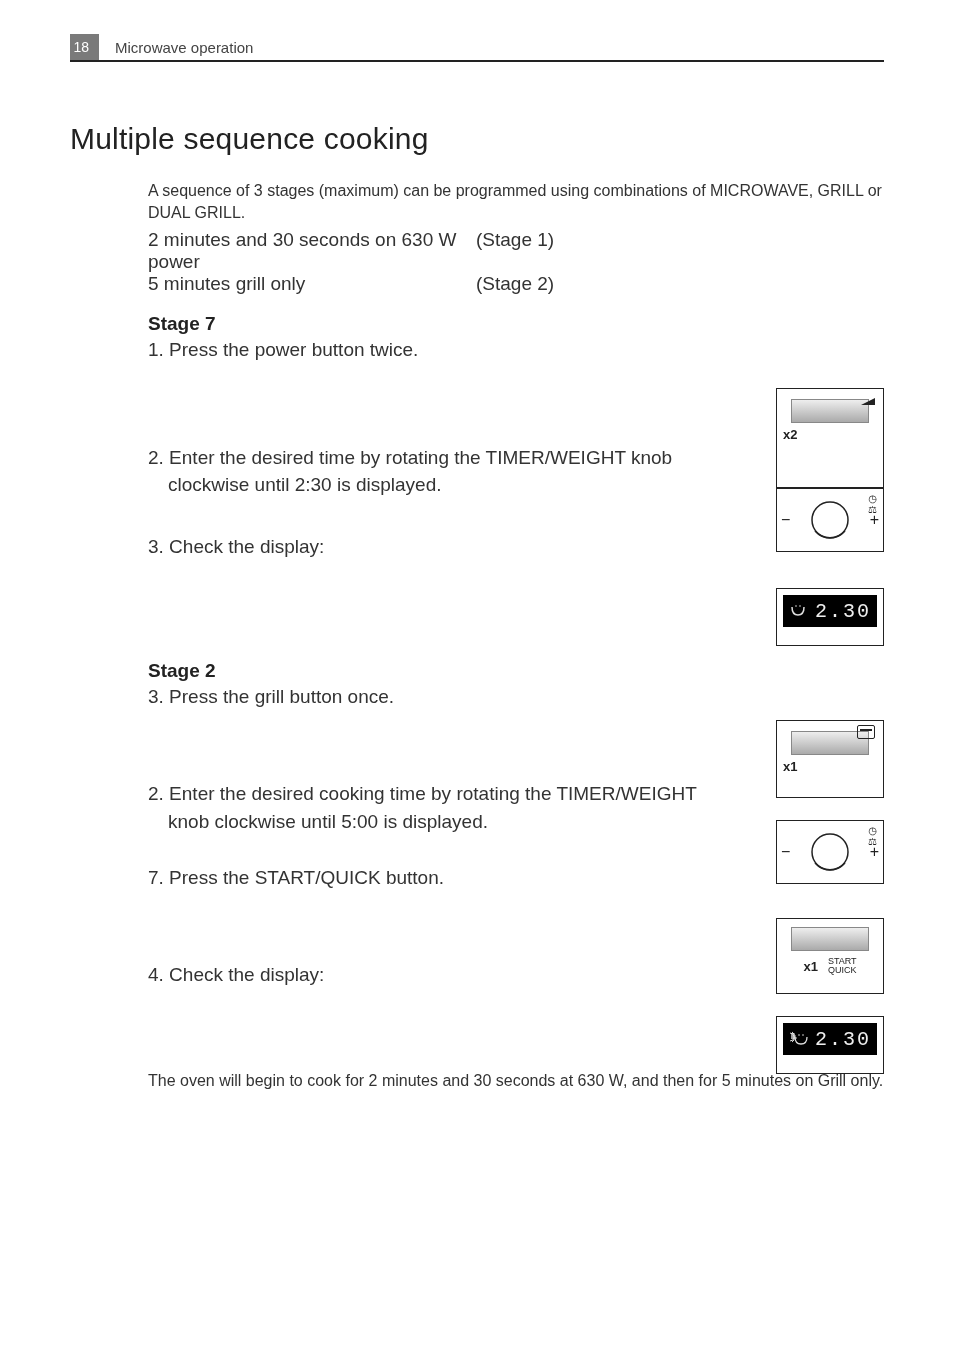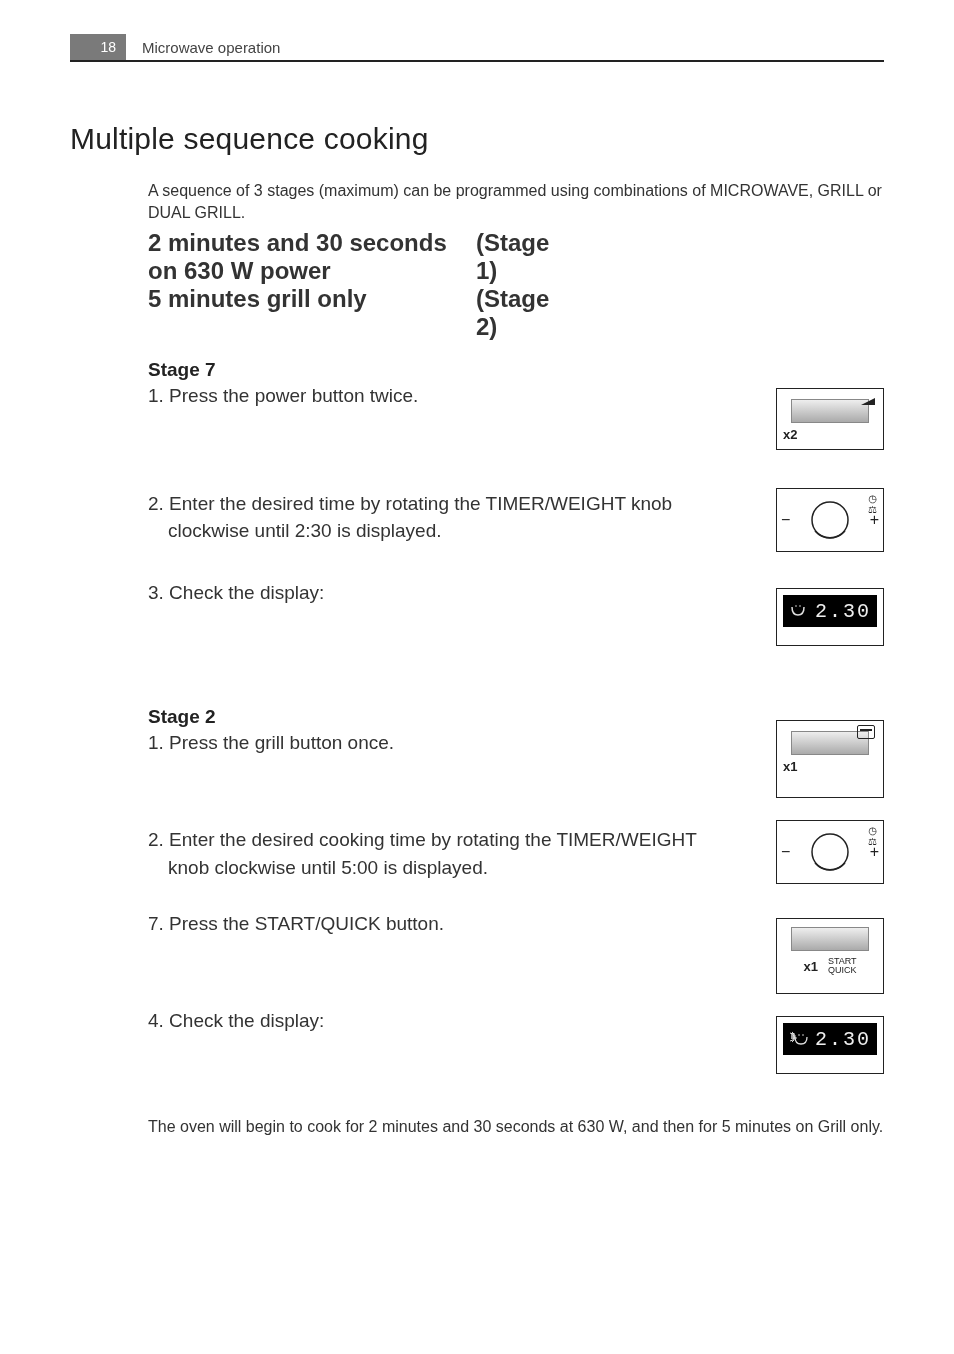--- a/index.html
+++ b/index.html
@@ -19,21 +19,21 @@
   }
   .header-line {
     border-bottom: 2px solid #222;
     display: flex;
     align-items: center;
     height: 26px;
   }
   .page-num-box {
     background: #7a7a7a;
     color: #fff;
-    width: 56px;
+    width: 29px;
     height: 26px;
     display: flex;
     align-items: center;
     justify-content: flex-end;
     padding-right: 10px;
     box-sizing: border-box;
     font-size: 14px;
   }
   .header-text {
     font-size: 15px;
@@ -73,22 +73,22 @@
     font-weight: 300;
     line-height: 1.35;
     margin: 0 0 2px 0;
     color: #333;
   }
   .step-indent {
     padding-left: 20px;
   }
   .example-row {
     display: flex;
-    font-size: 24px;
-    font-weight: 700;
+    font-size: 19px;
+    font-weight: 400;
     color: #333;
   }
   .example-row .left { width: 320px; }
   .example-row .right { width: 100px; margin-left: 8px; }
 
   
   .illus {
     position: absolute;
     right: 70px;
     width: 108px;
@@ -201,41 +201,41 @@
     <div class="step">2. Enter the desired time by rotating the TIMER/WEIGHT knob</div>
     <div class="step step-indent">clockwise until 2:30 is displayed.</div>
 
     <div style="height:34px;"></div>
 
     <div class="step">3. Check the display:</div>
 
     <div style="height:80px;"></div>
 
     <div class="subhead">Stage 2</div>
-    <div class="step">1. Press the grill button once.</div>
+    <div class="step">3. Press the grill button once.</div>
 
     <div style="height:70px;"></div>
 
     <div class="step">2. Enter the desired cooking time by rotating the TIMER/WEIGHT</div>
     <div class="step step-indent">knob clockwise until 5:00 is displayed.</div>
 
     <div style="height:28px;"></div>
 
     <div class="step">7. Press the START/QUICK button.</div>
 
     <div style="height:70px;"></div>
 
     <div class="step">4. Check the display:</div>
 
     <div style="height:80px;"></div>
 
     <p class="p">The oven will begin to cook for 2 minutes and 30 seconds at 630 W, and then for 5 minutes on Grill only.</p>
   </div>
 
-  <div class="illus" style="top:388px; height:62px;">
+  <div class="illus" style="top:388px; height:100px;">
     <div class="illus-inner">
       <span class="icon-top-right"><span class="tri"></span></span>
       <div class="btn-rect"></div>
       <div class="btn-label-row">
           <span class="press-count">x2</span>
         </div>
     </div>
   </div>
 
   <div class="illus knob-box" style="top:488px;">

